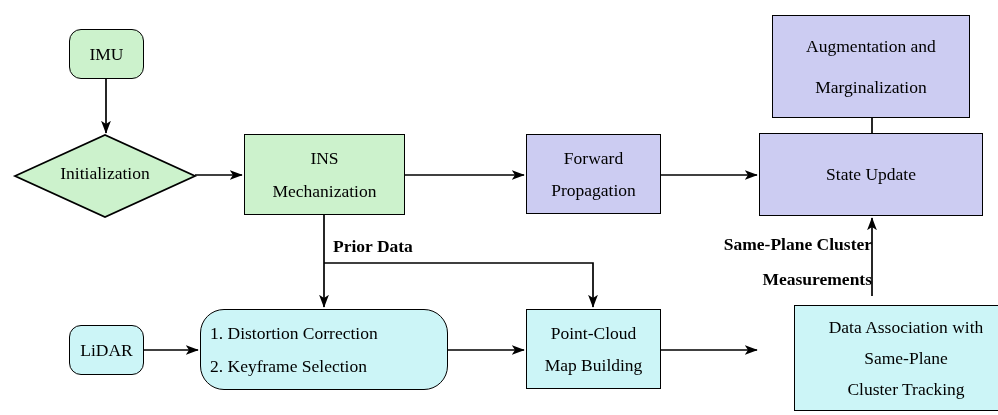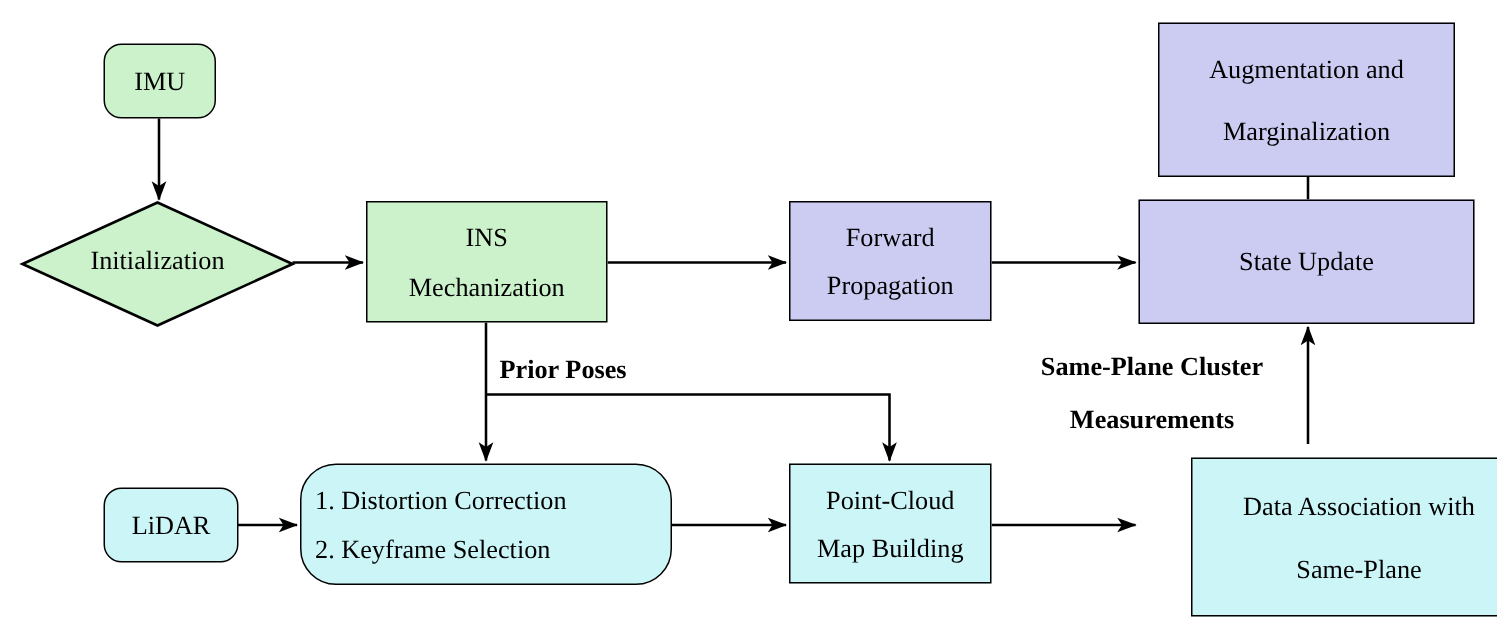--- a/index.html
+++ b/index.html
@@ -36,37 +36,37 @@
   .node.cyan{background:var(--cyan);}
   .node.rounded{border-radius:12px;}
   .node.left-align{align-items:flex-start;text-align:left;padding-left:9px;border-radius:24px;}
 
   
   .n-imu{left:69px;top:29px;width:75px;height:50px;text-align:center;}
   .n-ins{left:244px;top:134px;width:161px;height:81px;}
   .n-forward{left:526px;top:134px;width:135px;height:80px;}
   .n-state{left:759px;top:133px;width:224px;height:83px;}
   .n-aug{left:772px;top:15px;width:198px;height:103px;}
-  .n-lidar{left:69px;top:325px;width:90px;height:50px;}
+  .n-lidar{left:69px;top:325px;width:75px;height:50px;}
   .n-preprocess{left:200px;top:309px;width:248px;height:81px;}
   .n-map{left:526px;top:309px;width:135px;height:80px;}
   .n-assoc{left:759px;top:305px;width:224px;height:106px;margin-left:35px;}
 
   .diamond-label{
     position:absolute;left:25px;top:163px;width:160px;
     text-align:center;font-size:17.5px;
   }
   .edge-label{
     position:absolute;
     font-weight:bold;
     font-size:17.5px;
     white-space:nowrap;
   }
   .lbl-prior{left:333px;top:236px;}
-  .lbl-sameplane{left:664px;top:227px;width:208px;text-align:center;line-height:35px;}
+  .lbl-sameplane{left:664px;top:227px;width:208px;text-align:right;line-height:35px;}
 </style>
 </head>
 <body>
 
 <div class="canvas">
 
   <svg class="edges" viewBox="0 0 998 415" xmlns="http://www.w3.org/2000/svg">
     <defs>
       <marker id="arrow" viewBox="0 0 13 11" markerWidth="13" markerHeight="11" refX="12.2" refY="5.5" orient="auto" markerUnits="userSpaceOnUse">
         <path d="M0 0.6 L13 5.5 L0 10.4 L3.2 5.5 Z" fill="#000"></path>
@@ -123,22 +123,23 @@
   </div>
 
   <div class="node cyan n-map">
     <span>Point-Cloud</span>
     <span>Map Building</span>
   </div>
 
   <div class="node cyan n-assoc">
     <span>Data Association with</span>
     <span>Same-Plane</span>
+    <span>Cluster Tracking</span>
   </div>
 
-  <div class="edge-label lbl-prior">Prior Poses</div>
+  <div class="edge-label lbl-prior">Prior Data</div>
 
   <div class="edge-label lbl-sameplane">
     <div>Same-Plane Cluster</div>
     <div>Measurements</div>
   </div>
 
 </div>
 
 </body></html>

